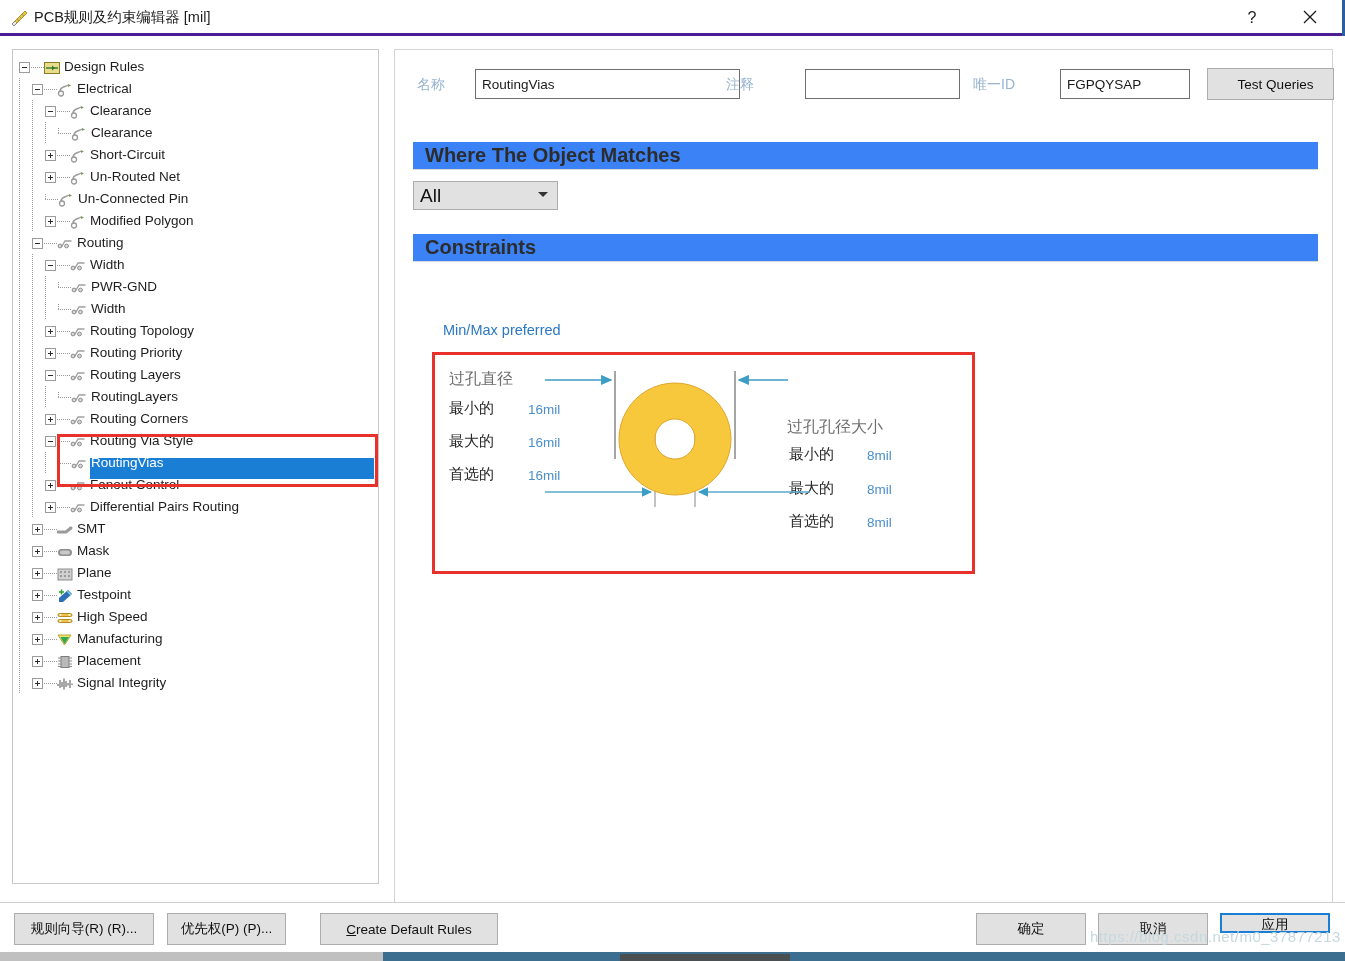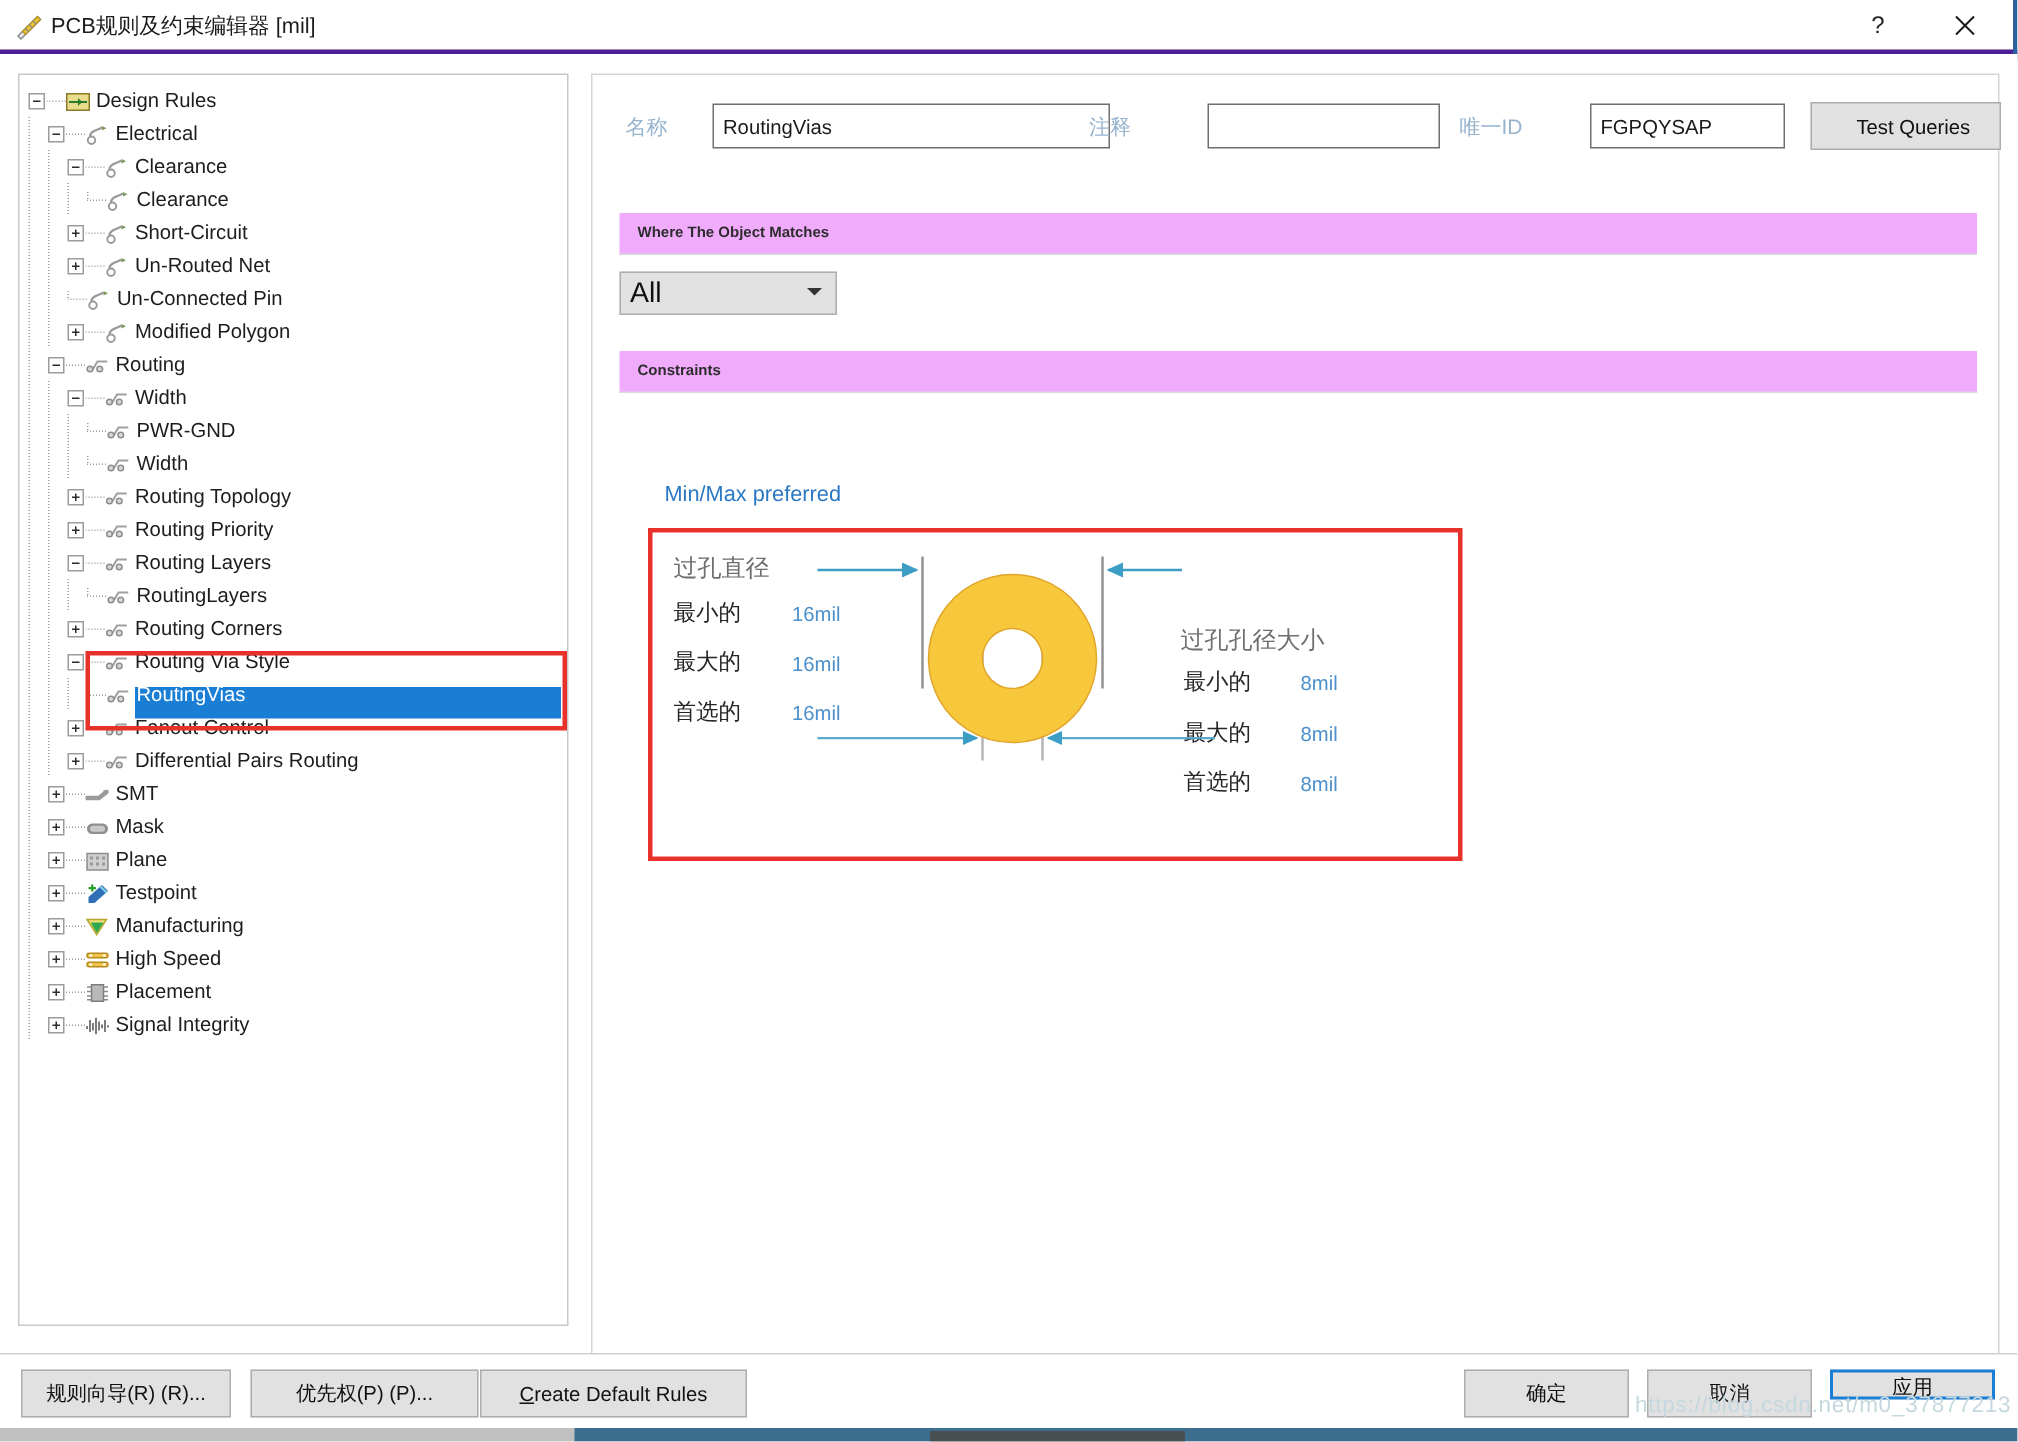--- a/index.html
+++ b/index.html
@@ -112,22 +112,22 @@
     position:absolute; left:394px; top:13px; width:939px; height:869px;
     background:#ffffff; border:1px solid #d5d5d5;
   }
   .lbl-blue { color:#96b3ce; font-size:14px; }
   .txtbox {
     border:1px solid #6f6f6f; background:#fff; height:30px;
     font-family:"Liberation Sans", sans-serif; font-size:13.5px;
     padding:0 6px; color:#1a1a1a; outline:none;
   }
   .section-head {
-    background:#f0abfc; border-bottom:1px solid #dadada;
-    font-weight:bold; font-size:10px; color:#2c2c2c;
+    background:#3b82f6; border-bottom:1px solid #dadada;
+    font-weight:bold; font-size:20px; color:#2c2c2c;
     display:flex; align-items:center; padding-left:12px;text-align:right;
   }
   select.combo {
     -webkit-appearance:none; appearance:none;
     background:#e1e1e1; border:1px solid #adadad;
     font-family:"Liberation Sans", sans-serif; font-size:19px;
     padding:0 6px; color:#101010; height:29px; width:145px;
   }
   #combo-wrap { position:absolute; left:18px; top:131px; }
   #combo-arrow {
@@ -512,38 +512,38 @@
               <path d="M10,2 L14,6" stroke="#7fd0e8" stroke-width="1.5"></path>
               <path d="M2,3 L7,3 M4.5,0.6 L4.5,5.4" stroke="#2aa02a" stroke-width="1.5"></path>
             </svg></span>
           <span class="tree-label">Testpoint</span>
         </div>
         <div class="tree-row">
           <span class="tw-vline"></span>
           <span class="tw-toggle plus"></span>
           <span class="tw-dots"></span>
           <span class="tree-icon"><svg width="16" height="14" viewBox="0 0 16 14">
-              <polygon points="1,2 14,2 7.5,12" fill="#f2e27a" stroke="#b6a52e"></polygon>
-              <polygon points="3.5,4 12,4 7.5,11" fill="#2fa84f"></polygon>
-            </svg></span>
-          <span class="tree-label">Manufacturing</span>
-        </div>
-        <div class="tree-row">
-          <span class="tw-vline"></span>
-          <span class="tw-toggle plus"></span>
-          <span class="tw-dots"></span>
-          <span class="tree-icon"><svg width="16" height="14" viewBox="0 0 16 14">
               <rect x="1" y="2.5" width="14" height="3" rx="1.5" fill="#f0c24a" stroke="#b58a1e"></rect>
               <rect x="1" y="8.5" width="14" height="3" rx="1.5" fill="#f0c24a" stroke="#b58a1e"></rect>
               <circle cx="3.5" cy="4" r="0.9" fill="#fff"></circle>
               <circle cx="12.5" cy="4" r="0.9" fill="#fff"></circle>
               <circle cx="3.5" cy="10" r="0.9" fill="#fff"></circle>
               <circle cx="12.5" cy="10" r="0.9" fill="#fff"></circle>
             </svg></span>
           <span class="tree-label">High Speed</span>
+        </div>
+        <div class="tree-row">
+          <span class="tw-vline"></span>
+          <span class="tw-toggle plus"></span>
+          <span class="tw-dots"></span>
+          <span class="tree-icon"><svg width="16" height="14" viewBox="0 0 16 14">
+              <polygon points="1,2 14,2 7.5,12" fill="#f2e27a" stroke="#b6a52e"></polygon>
+              <polygon points="3.5,4 12,4 7.5,11" fill="#2fa84f"></polygon>
+            </svg></span>
+          <span class="tree-label">Manufacturing</span>
         </div>
         <div class="tree-row">
           <span class="tw-vline"></span>
           <span class="tw-toggle plus"></span>
           <span class="tw-dots"></span>
           <span class="tree-icon"><svg width="16" height="14" viewBox="0 0 16 14">
               <rect x="4" y="1.5" width="8" height="11" fill="#b9b9b9" stroke="#7d7d7d"></rect>
               <g stroke="#8a8a8a" stroke-width="1">
                 <path d="M1,3 L4,3"></path>
                 <path d="M1,6 L4,6"></path>
@@ -653,21 +653,21 @@
 
         <line x1="-10" y1="133" x2="106" y2="133" stroke="#5aa9cc" stroke-width="1.5" marker-end="url(#arr-r)"></line>
         <line x1="154" y1="133" x2="265" y2="133" stroke="#5aa9cc" stroke-width="1.5" marker-start="url(#arr-l)"></line>
       </svg>
     </div>
   </div>
 </div>
 
 <div id="footer">
   <button class="btn" style="position:absolute; left:14px; top:10px; width:140px; height:32px;">规则向导(R) (R)...</button>
-  <button class="btn" style="position:absolute; left:167px; top:10px; width:152px; height:32px;">优先权(P) (P)...</button>
+  <button class="btn" style="position:absolute; left:167px; top:10px; width:119px; height:32px;">优先权(P) (P)...</button>
   <button class="btn" style="position:absolute; left:320px; top:10px; width:178px; height:32px;"><u>C</u><span>reate Default Rules</span></button>
 
   <button class="btn" style="position:absolute; left:976px; top:10px; width:110px; height:32px;">确定</button>
   <button class="btn" style="position:absolute; left:1098px; top:10px; width:110px; height:32px;">取消</button>
   <button class="btn" style="position:absolute; left:1220px; top:10px; width:110px; height:20px; border:2px solid #1a7fd4;">应用</button>
 </div>
 
 <div id="watermark">https://blog.csdn.net/m0_37877213</div>
 
 <div id="taskbar">

